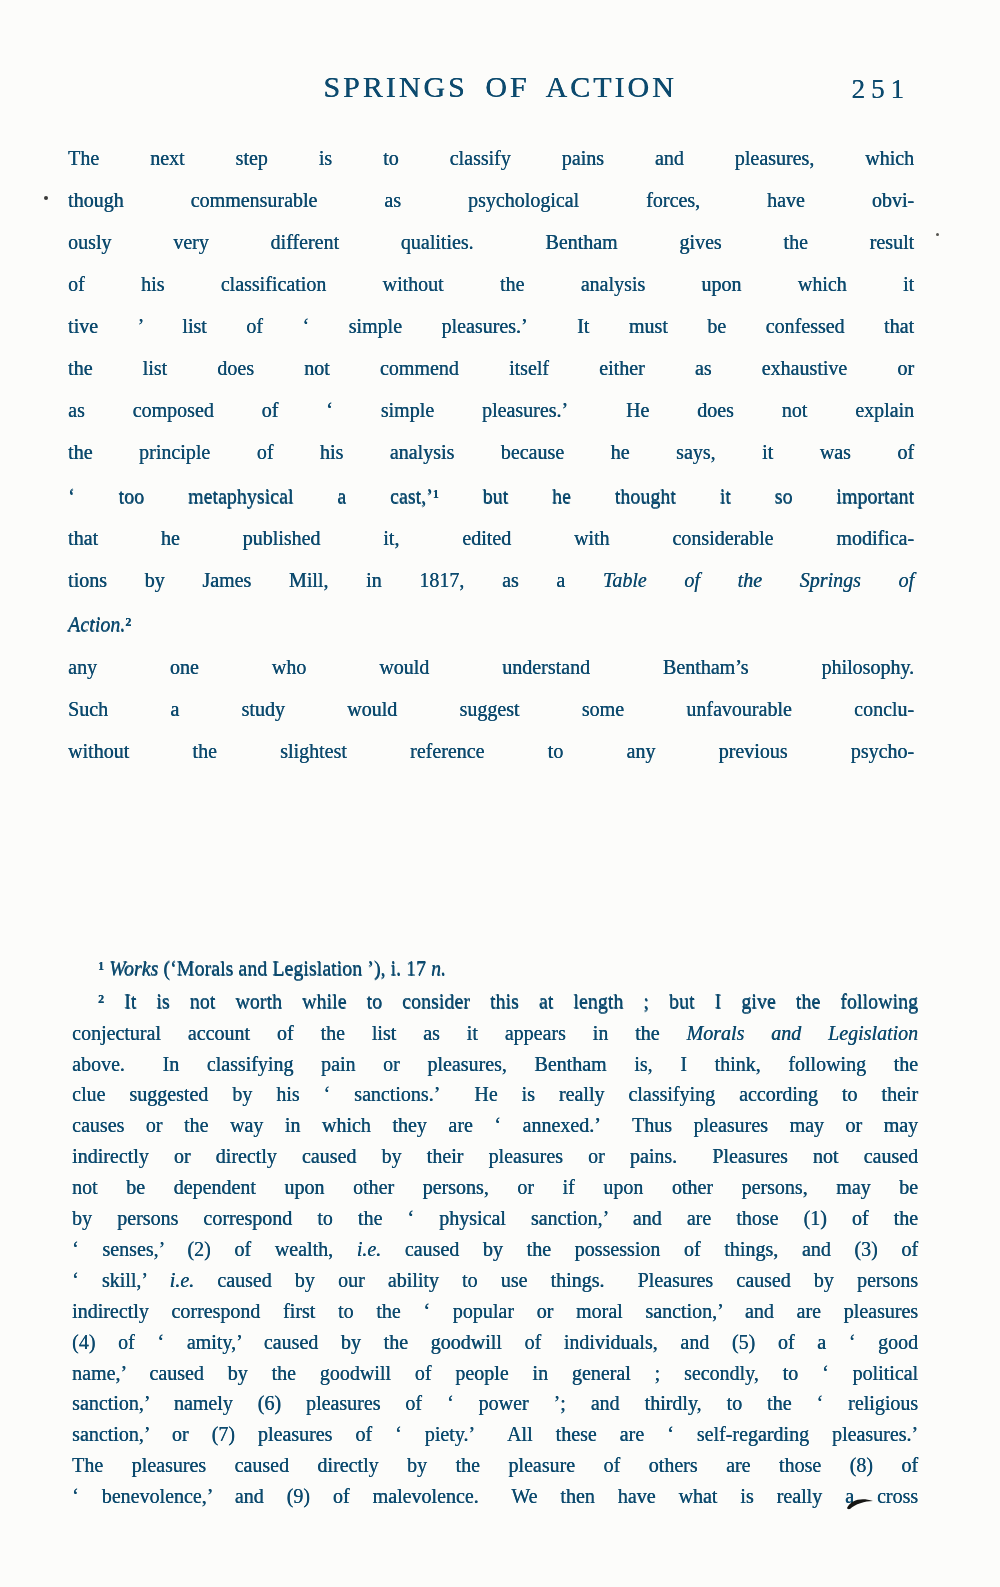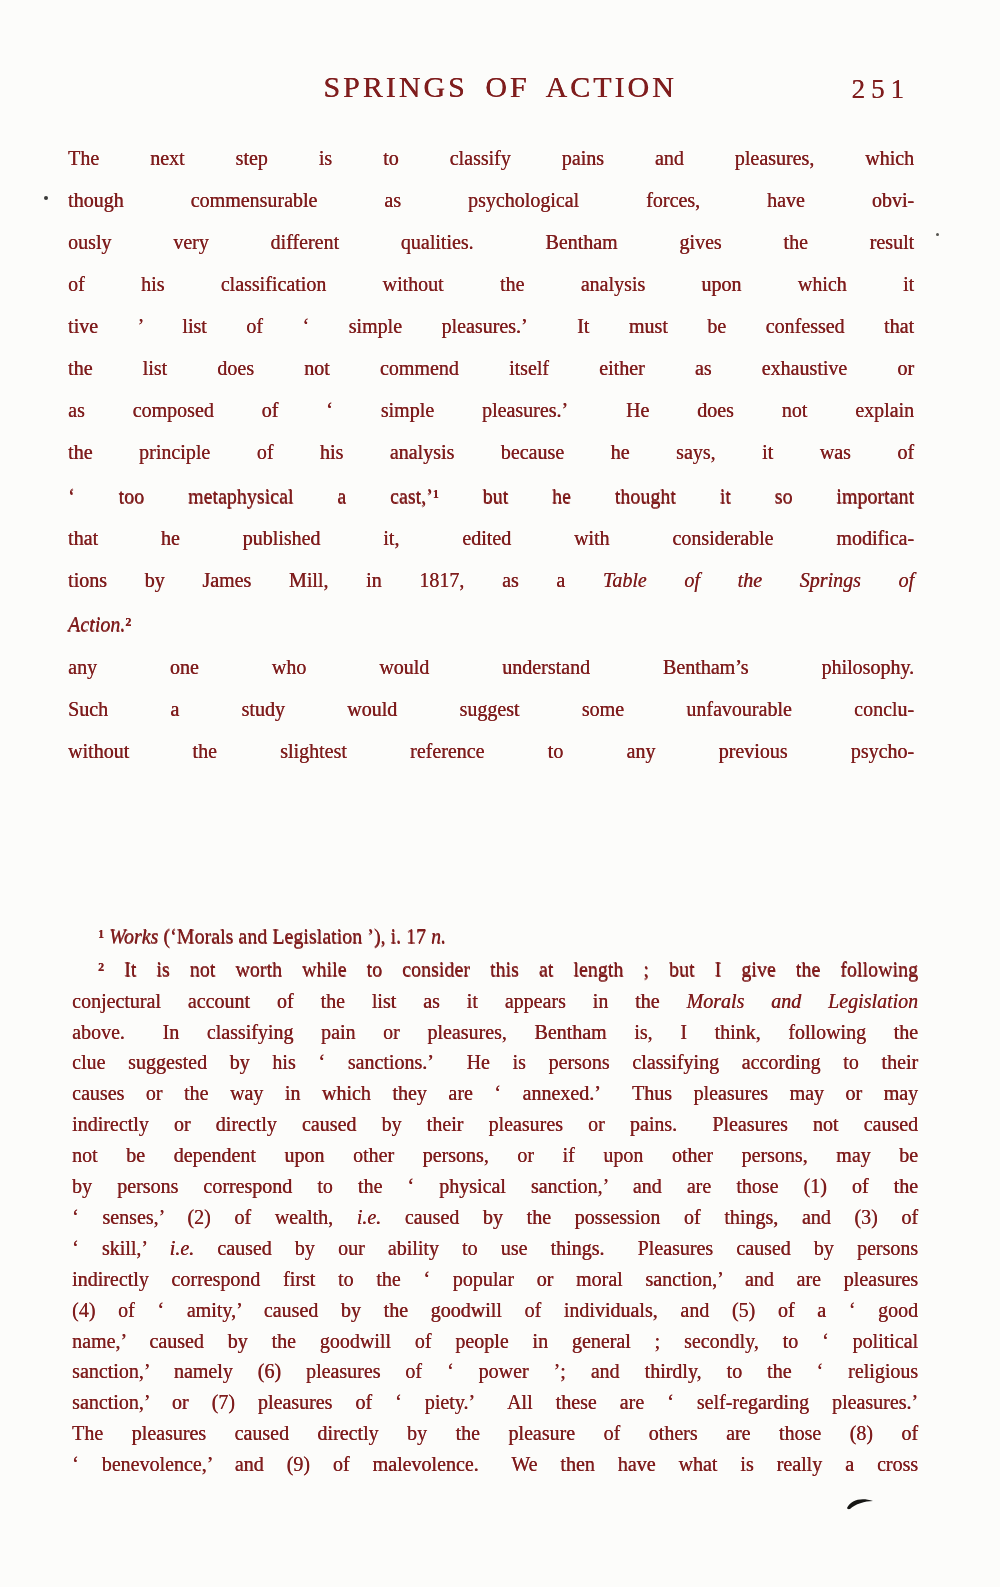--- a/index.html
+++ b/index.html
@@ -16,40 +16,40 @@
 
   .header { position: absolute; top: 70px; left: 0; width: 100%; text-align: center; }
   .running-title { font-size: 30px; letter-spacing: 3px; word-spacing: 7px; }
   .page-number { position: absolute; top: 4px; right: 90px; font-size: 27px; letter-spacing: 6px; }
 
   .body-text {
     position: absolute; top: 137px; left: 68px; width: 846px;
     font-size: 20px; line-height: 42px;
   }
   .footnotes {
-    position: absolute; top: 919px; left: 72px; width: 846px;
+    position: absolute; top: 951px; left: 72px; width: 846px;
     font-size: 20px; line-height: 30.9px;
   }
 
   .line { text-align: justify; text-align-last: justify; }
   .line.nojust { text-align: left; text-align-last: auto; }
   .body-text .indent { text-indent: 38px; }
   .footnotes .indent { text-indent: 26px; }
 
   .it { font-style: italic; }
   .sup { font-size: 0.6em; vertical-align: 0.45em; letter-spacing: 0; font-weight: bold; }
 
   .speck { position: absolute; width: 4px; height: 4px; background: #3a3a38; border-radius: 50%; }
   .speck.small { width: 3px; height: 3px; background: #55544f; }
   .smudge { position: absolute; }
 </style>
 </head>
 <body>
 
-<div class="page" id="page" style="background: rgb(252, 252, 250); color: #7f1d1d;">
+<div class="page" id="page" style="background: rgb(252, 252, 250); color: #0c4a6e;">
   <div class="header">
     <span class="running-title">SPRINGS OF ACTION</span>
     <span class="page-number">251</span>
   </div>
 
   <div class="body-text" id="body-text">
       <div>
         <div class="line"><span>The next step is to classify pains and pleasures, which</span></div>
         <div class="line"><span>though commensurable as psychological forces, have obvi-</span></div>
         <div class="line"><span>ously very different qualities.  Bentham gives the result</span></div>
@@ -71,21 +71,21 @@
     </div>
 
   <div class="footnotes" id="footnotes">
       <div>
         <div class="line indent nojust"><span class="sup">1</span><span> </span><span class="it">Works</span><span> (‘Morals and Legislation ’), i. 17 </span><span class="it">n.</span></div>
       </div>
       <div>
         <div class="line indent"><span class="sup">2</span><span> It is not worth while to consider this at length ; but I give the following</span></div>
         <div class="line"><span>conjectural account of the list as it appears in the </span><span class="it">Morals and Legislation</span></div>
         <div class="line"><span>above.  In classifying pain or pleasures, Bentham is, I think, following the</span></div>
-        <div class="line"><span>clue suggested by his ‘ sanctions.’  He is persons classifying according to their</span></div>
+        <div class="line"><span>clue suggested by his ‘ sanctions.’  He is really classifying according to their</span></div>
         <div class="line"><span>causes or the way in which they are ‘ annexed.’  Thus pleasures may or may</span></div>
         <div class="line"><span>indirectly or directly caused by their pleasures or pains.  Pleasures not caused</span></div>
         <div class="line"><span>not be dependent upon other persons, or if upon other persons, may be</span></div>
         <div class="line"><span>by persons correspond to the ‘ physical sanction,’ and are those (1) of the</span></div>
         <div class="line"><span>‘ senses,’ (2) of wealth, </span><span class="it">i.e.</span><span> caused by the possession of things, and (3) of</span></div>
         <div class="line"><span>‘ skill,’ </span><span class="it">i.e.</span><span> caused by our ability to use things.  Pleasures caused by persons</span></div>
         <div class="line"><span>indirectly correspond first to the ‘ popular or moral sanction,’ and are pleasures</span></div>
         <div class="line"><span>(4) of ‘ amity,’ caused by the goodwill of individuals, and (5) of a ‘ good</span></div>
         <div class="line"><span>name,’ caused by the goodwill of people in general ; secondly, to ‘ political</span></div>
         <div class="line"><span>sanction,’ namely (6) pleasures of ‘ power ’; and thirdly, to the ‘ religious</span></div>

